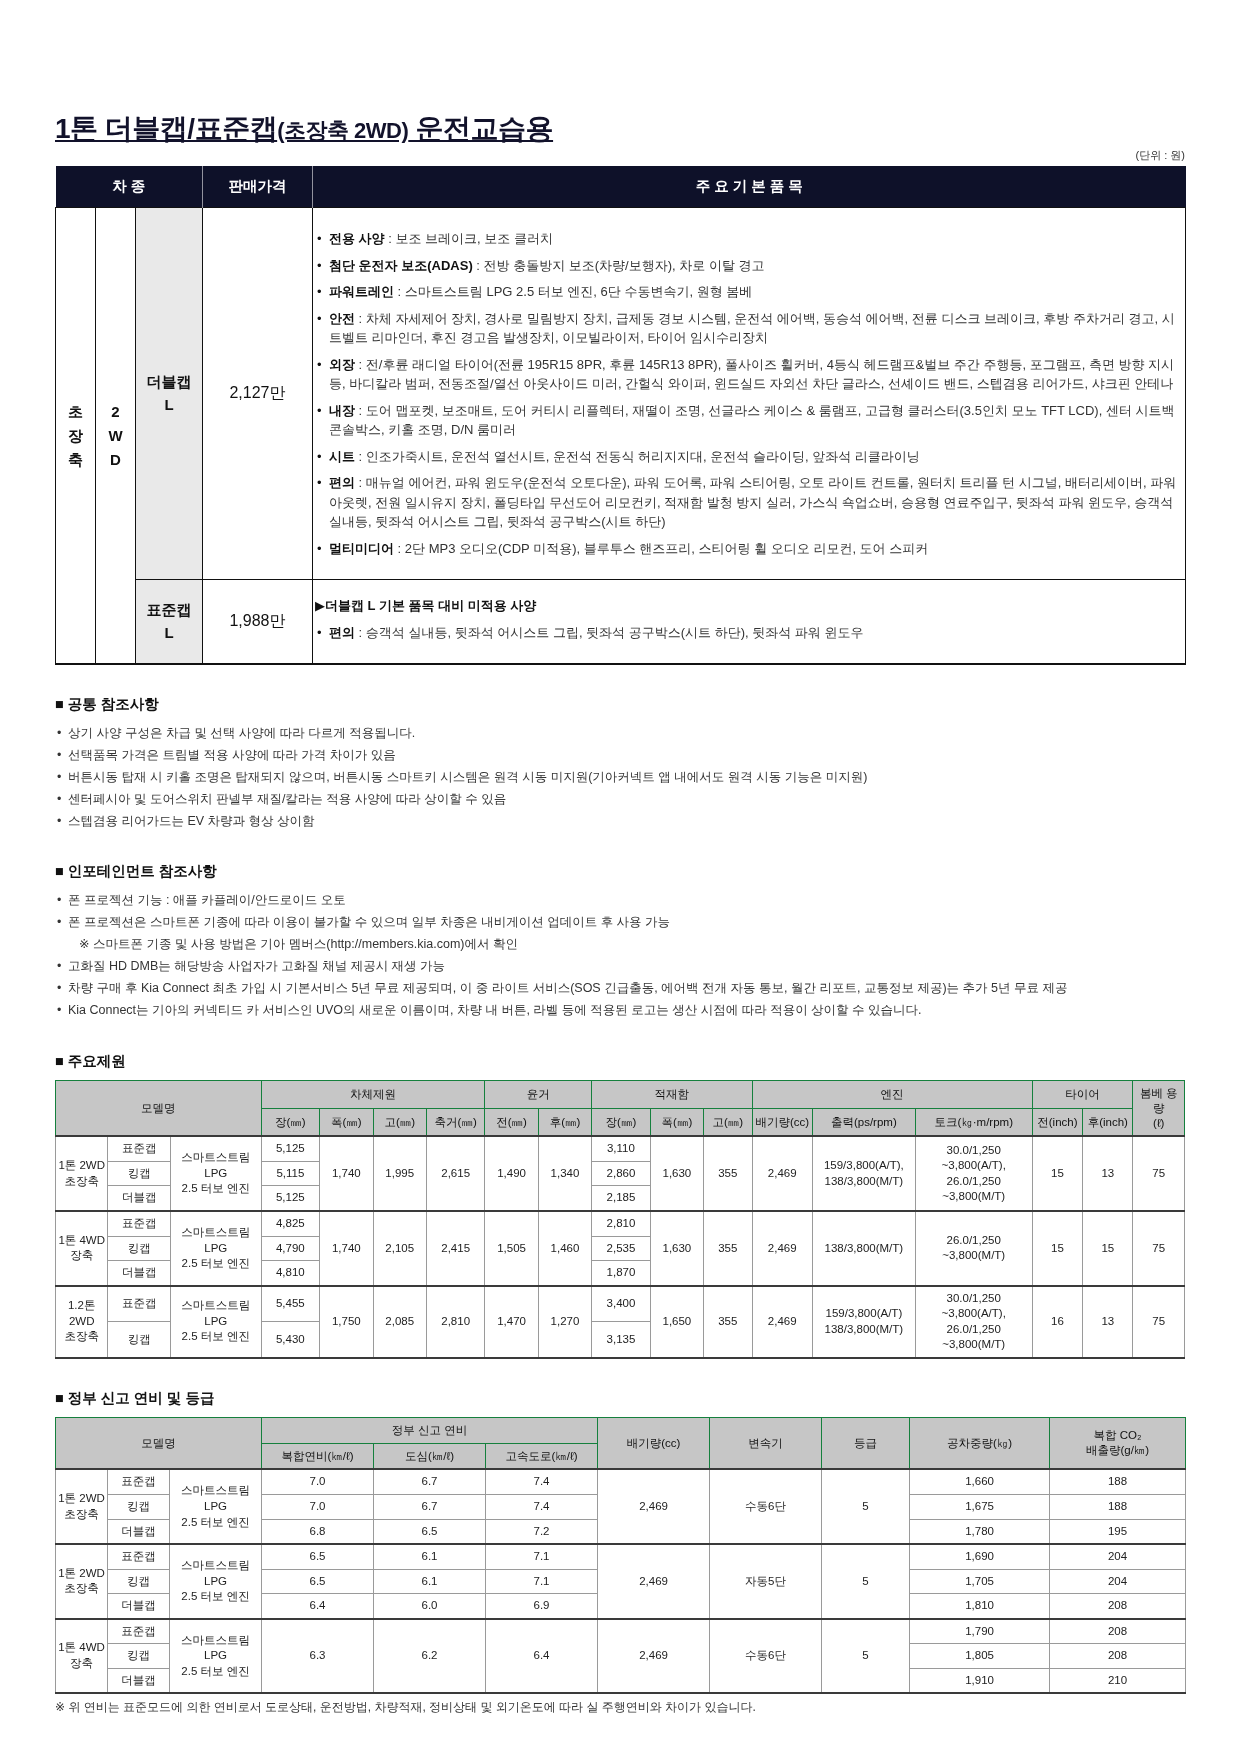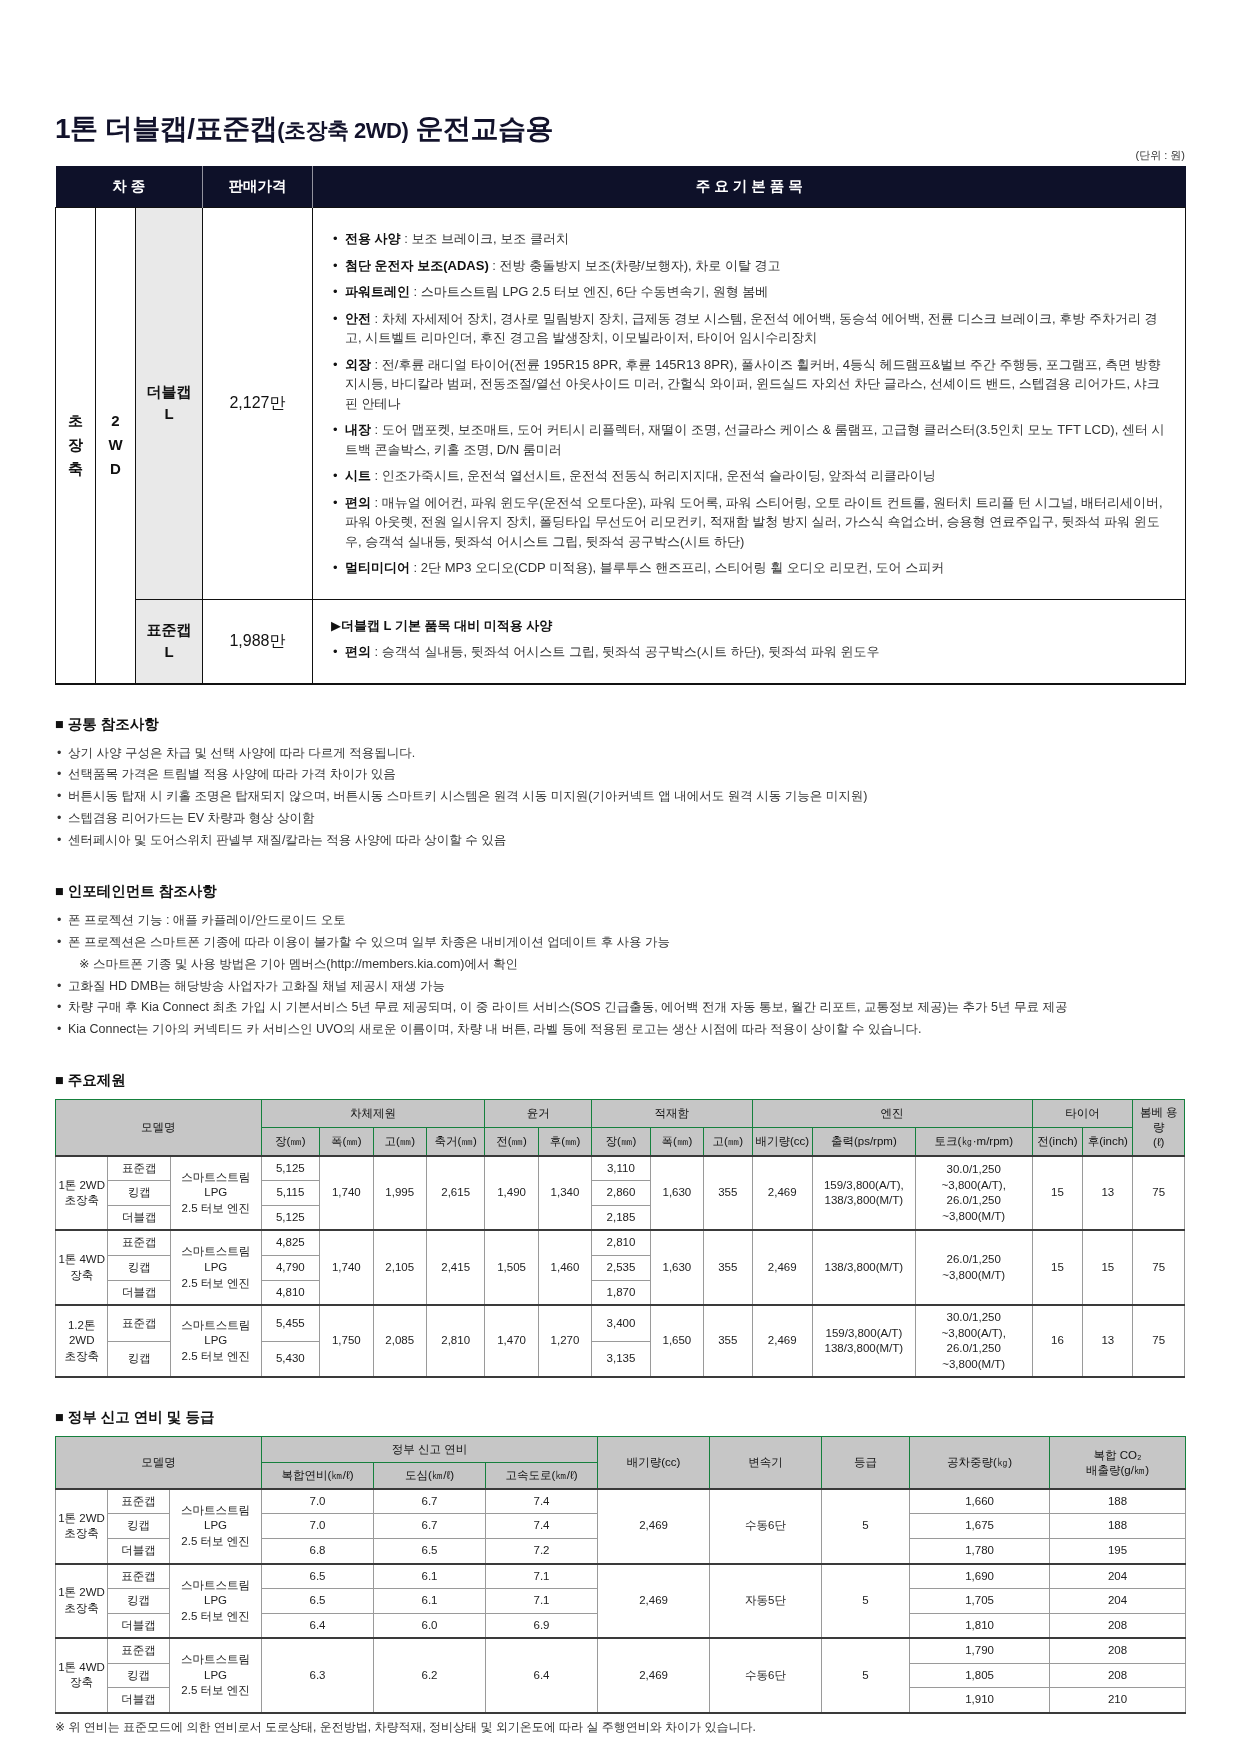--- a/index.html
+++ b/index.html
@@ -4,36 +4,36 @@
 <style>
   html,body{margin:0;padding:0;}
   body{
     width:1240px;height:1754px;overflow:hidden;background:#fff;
     font-family:"Liberation Sans","DejaVu Sans",sans-serif;color:#222;
     box-sizing:border-box;padding:0 55px;
   }
   .pre{white-space:pre-line;}
 
   
-  .page-title{margin-top:110px;font-weight:bold;color:#12122b;font-size:28px;letter-spacing:-0.5px;}
+  .page-title{margin-top:110px;font-weight:bold;color:#12122b;font-size:28px;letter-spacing:-0.5px;text-decoration:underline;}
   .page-title .t-sub{font-size:22px;}
   .unit-note{text-align:right;font-size:11px;color:#333;margin-top:0px;}
 
   
   table.main-table{width:100%;border-collapse:collapse;table-layout:fixed;margin-top:3px;border-bottom:2px solid #111;}
   table.main-table th{
     background:#0e1129;color:#fff;font-size:14.5px;font-weight:600;
     padding:11px 4px;border-left:1px solid rgba(255,255,255,.55);
   }
   table.main-table th:first-child{border-left:none;}
   table.main-table td{border:1px solid #111;vertical-align:middle;}
   td.vert{font-size:15px;font-weight:bold;text-align:center;line-height:1.6;color:#111;}
   td.cab-cell{background:#e9e9e9;font-weight:bold;font-size:15px;text-align:center;line-height:1.5;color:#111;}
   td.price-cell{font-size:16px;text-align:center;color:#111;}
-  td.items-cell{padding:14px 18px;font-size:13px;line-height:1.5;}
+  td.items-cell{padding:14px 2px;font-size:13px;line-height:1.5;}
   .feature{position:relative;padding-left:14px;margin:7px 0;color:#333;}
   .feature::before{content:"•";position:absolute;left:2px;color:#111;}
   .flabel{font-weight:bold;color:#111;}
   .note-title{font-weight:bold;color:#111;margin:2px 0 5px 0;}
 
   
   .section-title{font-weight:bold;font-size:14.5px;color:#111;margin:30px 0 9px 0;}
   .note-item{position:relative;padding-left:13px;font-size:12.5px;color:#333;line-height:1.75;}
   .note-item::before{content:"•";position:absolute;left:2px;color:#333;}
   .sub-note{padding-left:24px;font-size:12.5px;color:#333;line-height:1.75;}
@@ -106,22 +106,22 @@
       </td>
     </tr>
   </tbody>
 </table>
 
 <div class="section-title">■ 공통 참조사항</div>
 <div>
   <div class="note-item">상기 사양 구성은 차급 및 선택 사양에 따라 다르게 적용됩니다.</div>
   <div class="note-item">선택품목 가격은 트림별 적용 사양에 따라 가격 차이가 있음</div>
   <div class="note-item">버튼시동 탑재 시 키홀 조명은 탑재되지 않으며, 버튼시동 스마트키 시스템은 원격 시동 미지원(기아커넥트 앱 내에서도 원격 시동 기능은 미지원)</div>
+  <div class="note-item">센터페시아 및 도어스위치 판넬부 재질/칼라는 적용 사양에 따라 상이할 수 있음</div>
   <div class="note-item">스텝겸용 리어가드는 EV 차량과 형상 상이함</div>
-  <div class="note-item">센터페시아 및 도어스위치 판넬부 재질/칼라는 적용 사양에 따라 상이할 수 있음</div>
 </div>
 
 <div class="section-title">■ 인포테인먼트 참조사항</div>
 <div>
   <div class="note-item">폰 프로젝션 기능 : 애플 카플레이/안드로이드 오토</div>
   <div class="note-item">폰 프로젝션은 스마트폰 기종에 따라 이용이 불가할 수 있으며 일부 차종은 내비게이션 업데이트 후 사용 가능</div>
   <div class="sub-note">※ 스마트폰 기종 및 사용 방법은 기아 멤버스(http://members.kia.com)에서 확인</div>
   <div class="note-item">고화질 HD DMB는 해당방송 사업자가 고화질 채널 제공시 재생 가능</div>
   <div class="note-item">차량 구매 후 Kia Connect 최초 가입 시 기본서비스 5년 무료 제공되며, 이 중 라이트 서비스(SOS 긴급출동, 에어백 전개 자동 통보, 월간 리포트, 교통정보 제공)는 추가 5년 무료 제공</div>
   <div class="note-item">Kia Connect는 기아의 커넥티드 카 서비스인 UVO의 새로운 이름이며, 차량 내 버튼, 라벨 등에 적용된 로고는 생산 시점에 따라 적용이 상이할 수 있습니다.</div>

